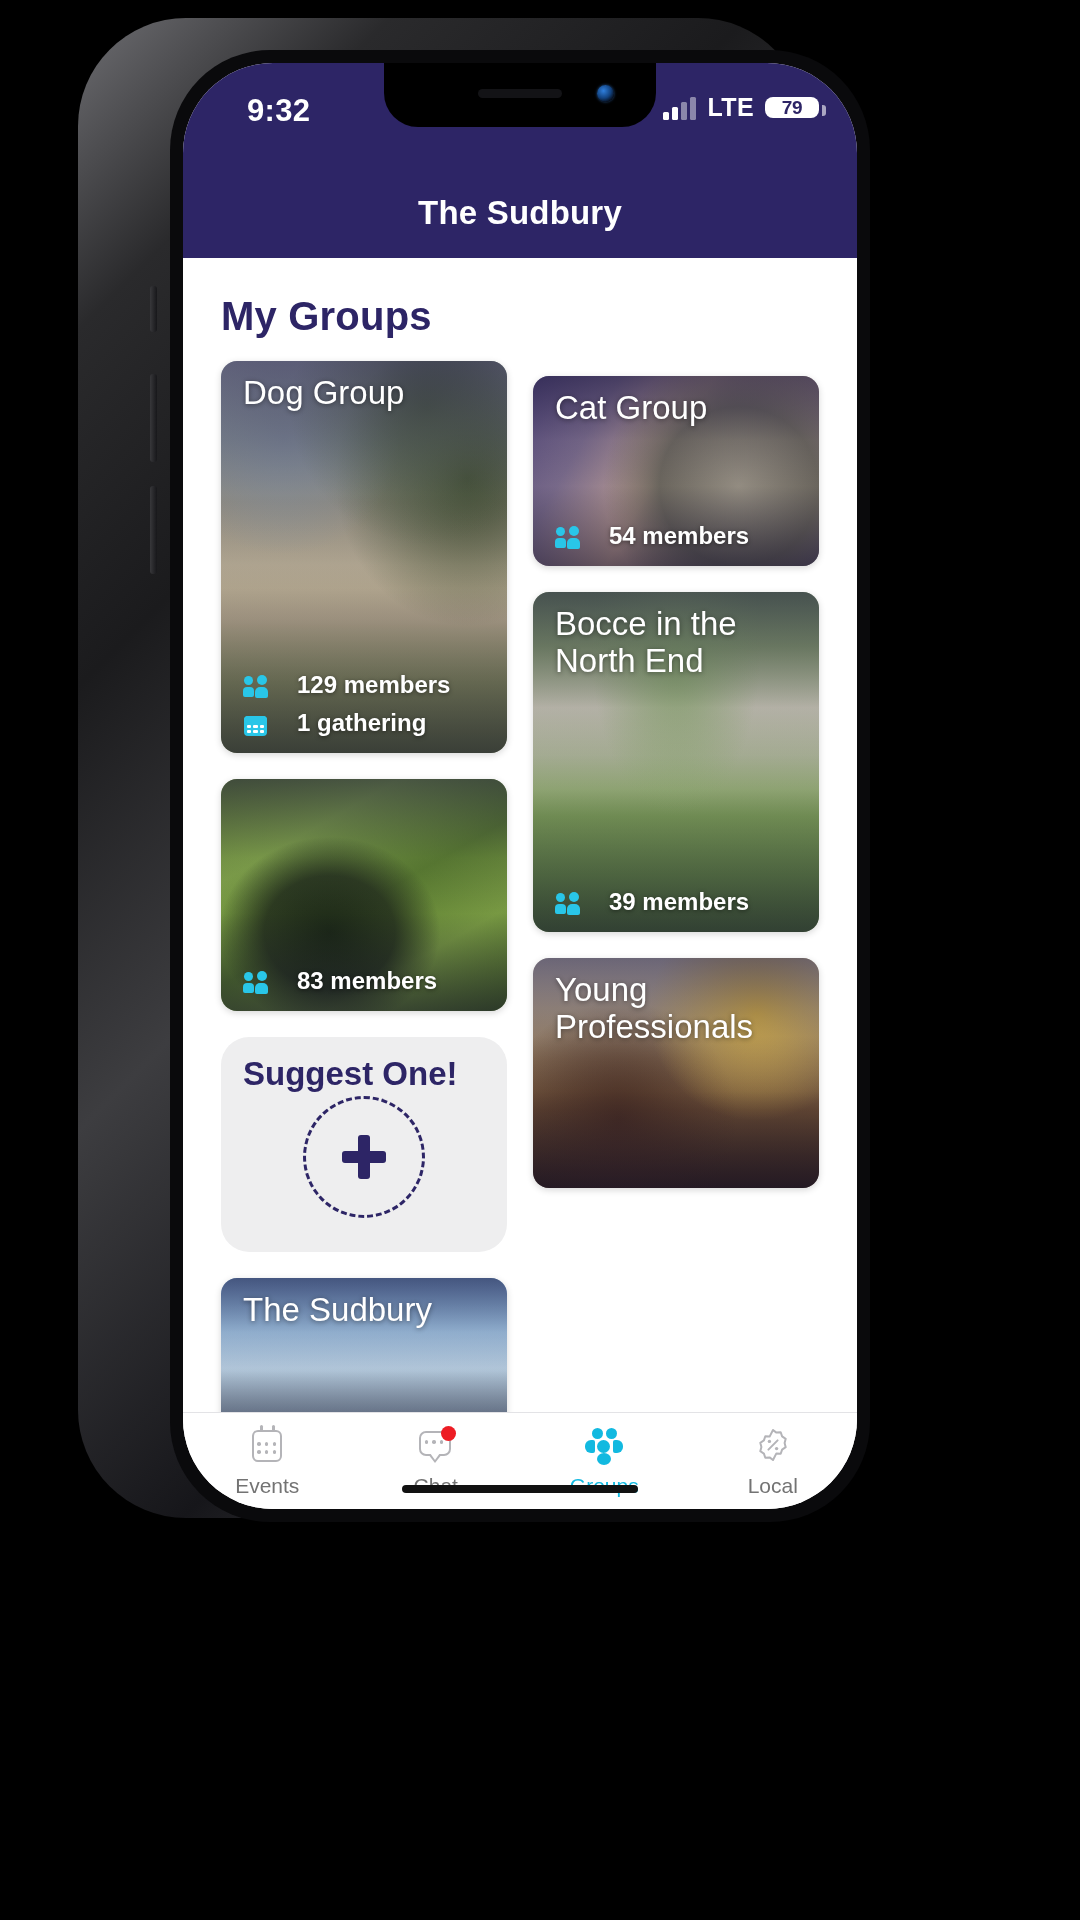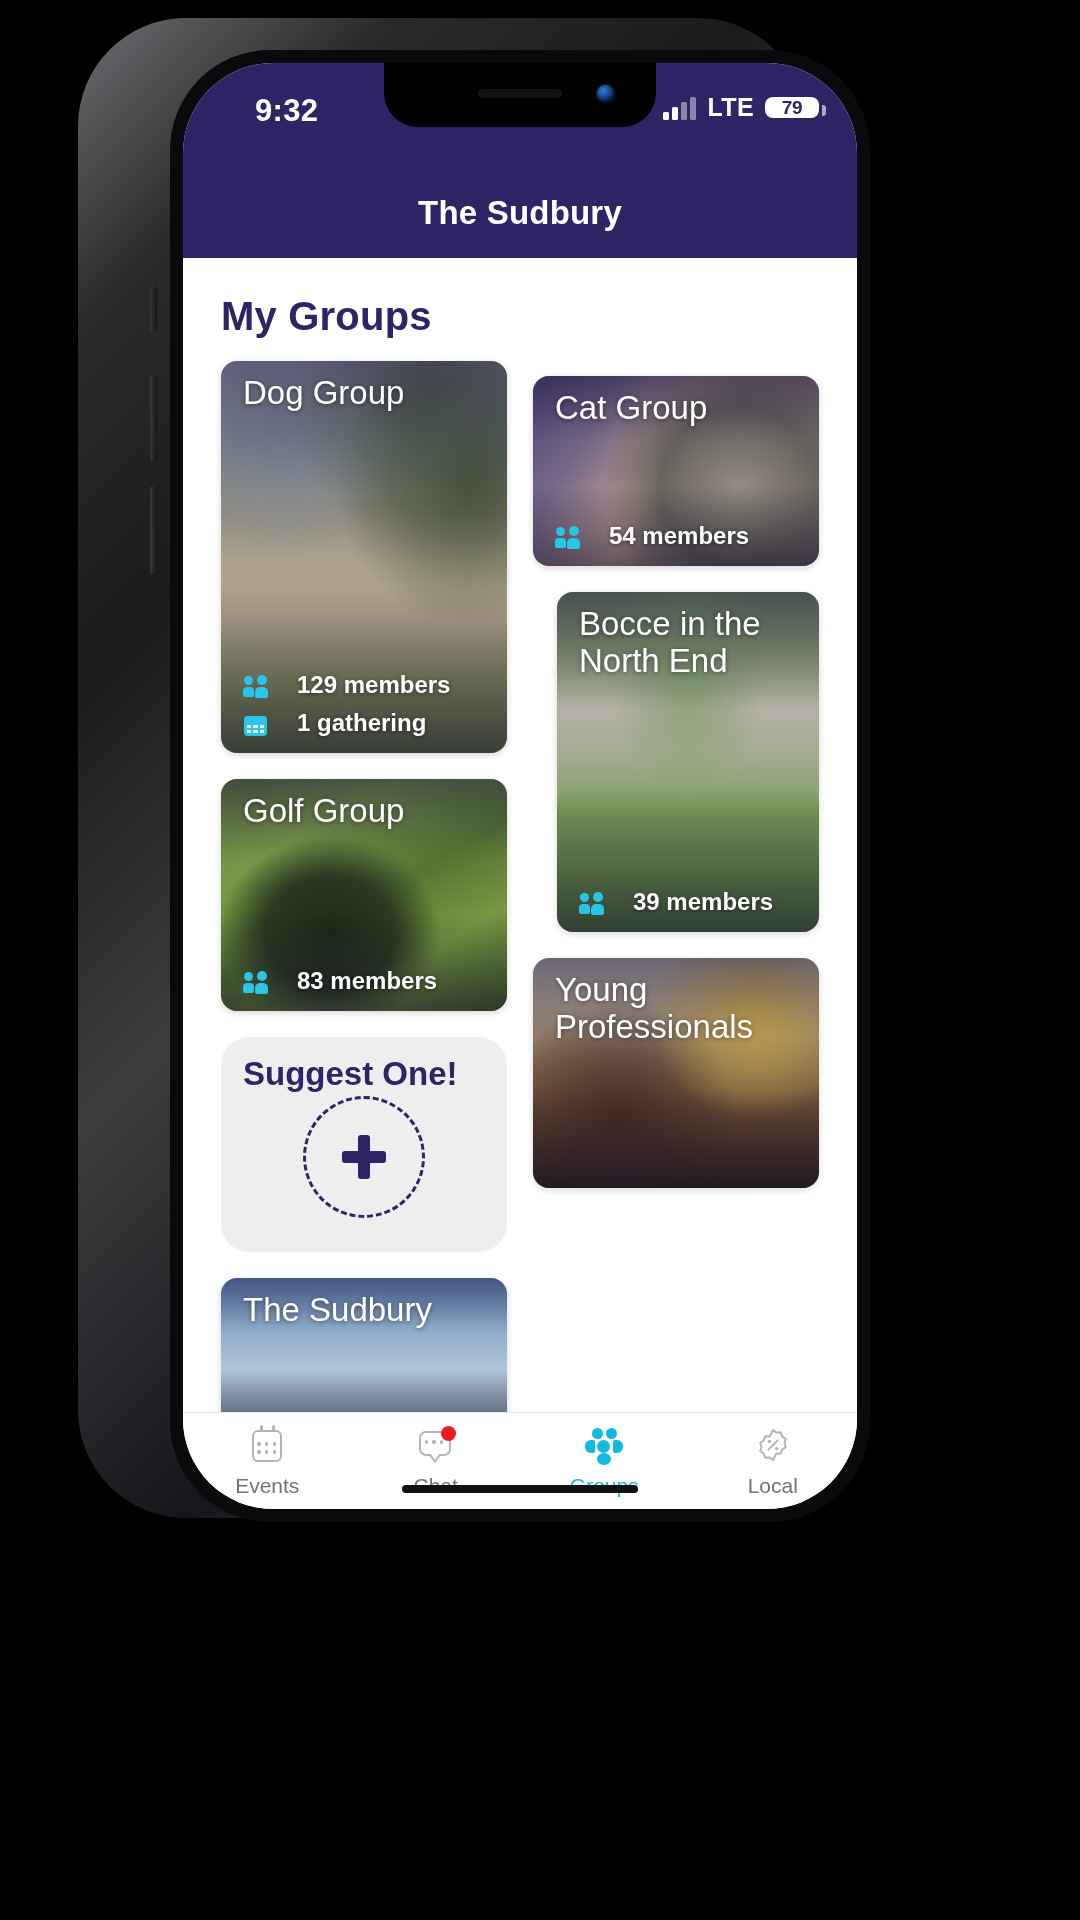--- a/index.html
+++ b/index.html
@@ -46,21 +46,21 @@
   .btn-volup { left:72px;  top:356px; width:7px; height:88px; }
   .btn-voldn { left:72px;  top:468px; width:7px; height:88px; }
   .btn-power { right:72px; top:392px; width:7px; height:136px; }
 
   
   .statusbar {
     position:absolute; left:0; top:0; width:674px; height:105px;
     background:#2d2566; z-index:30;
   }
   .sb-time {
-    position:absolute; left:72px; top:30px;
+    position:absolute; left:64px; top:30px;
     color:#fff; font-size:31px; font-weight:bold; letter-spacing:.3px;text-align:right;
   }
   .sb-right {
     position:absolute; right:38px; top:30px; display:flex; align-items:center; gap:11px;
   }
   .sig { display:flex; align-items:flex-end; gap:3px; height:24px; }
   .sig i { display:block; width:6px; border-radius:1.5px; background:#fff; }
   .sig i:nth-child(1){ height:8px; }
   .sig i:nth-child(2){ height:13px; }
   .sig i:nth-child(3){ height:18px; background:rgba(255,255,255,.45); }
@@ -290,21 +290,20 @@
                   <span class="txt">1 gathering</span>
                 </div>
               </div>
             </div>
 
             <div class="card" style="height:232px;">
               <div class="card-img" style="background:
                      radial-gradient(ellipse at 38% 66%, #1d2a16 0%, #2e3d20 26%, rgba(46,61,32,0) 44%),
                      linear-gradient(150deg, #6f8f3a 0%, #84a84a 26%, #5e8230 52%, #7da044 74%, #4f7029 100%);"></div>
               <div class="card-shade"></div>
-              <div class="card-title">Golf Group</div>
               <div class="card-meta">
                 <div class="meta-row">
                   <span class="ic ic-people">
                       <i class="h1"></i>
                       <i class="h2"></i>
                       <i class="b1"></i>
                       <i class="b2"></i>
                     </span>
                   <span class="txt">83 members</span>
                 </div>
@@ -344,21 +343,21 @@
                       <i class="h1"></i>
                       <i class="h2"></i>
                       <i class="b1"></i>
                       <i class="b2"></i>
                     </span>
                   <span class="txt">54 members</span>
                 </div>
               </div>
             </div>
 
-            <div class="card" style="height:340px;margin-left:24px;">
+            <div class="card" style="height:340px;">
               <div class="card-img" style="background:
                      radial-gradient(ellipse at 50% 16%, #8fae6f 0%, rgba(143,174,111,0) 42%),
                      linear-gradient(to bottom, #7f9d68 0%, #93ab74 16%, #c8c6b4 34%, #b0b89a 48%, #7fa05a 66%, #6d924c 84%, #5c8040 100%);"></div>
               <div class="card-shade"></div>
               <div class="card-title">Bocce in the North End</div>
               <div class="card-meta">
                 <div class="meta-row">
                   <span class="ic ic-people">
                       <i class="h1"></i>
                       <i class="h2"></i>

